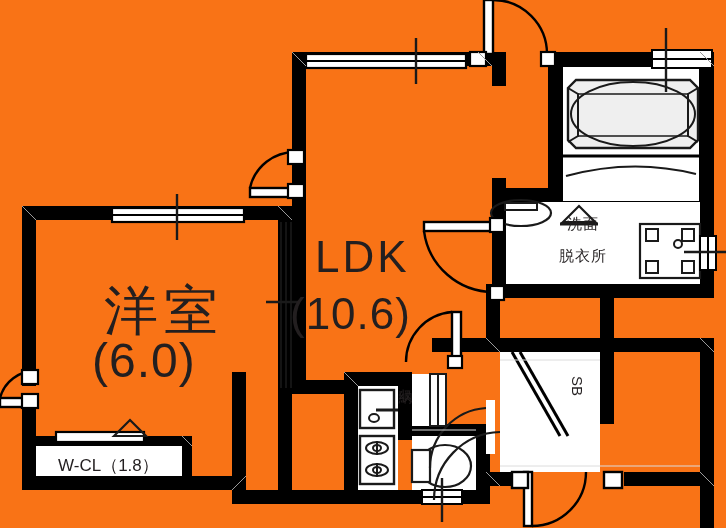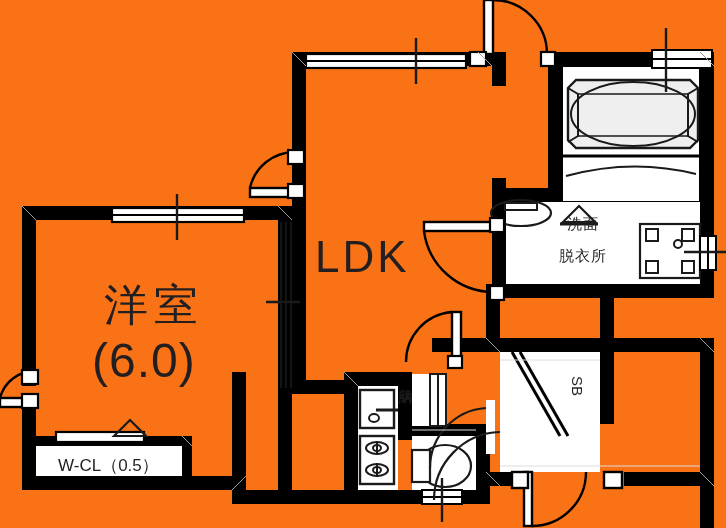--- a/index.html
+++ b/index.html
@@ -2,21 +2,21 @@
 <html><head>
 <meta charset="utf-8">
 <style>
   html,body{margin:0;padding:0;background:#ffffff;}
   body{font-family:"Liberation Sans","DejaVu Sans",sans-serif;}
   #plan{position:relative;width:726px;height:528px;background:#f97316;overflow:hidden;}
   #plan svg{position:absolute;left:0;top:0;}
   .lbl{position:absolute;color:#231f20;white-space:pre;line-height:1;}
   .lbl-ldk{font-size:44px;letter-spacing:3px;}
   .lbl-ldk2{font-size:44px;letter-spacing:1px;}
-  .lbl-room{font-size:44px;letter-spacing:6px;}
+  .lbl-room{font-size:54px;letter-spacing:6px;}
   .lbl-room2{font-size:48px;letter-spacing:1px;}
   .lbl-sm{font-size:15px;letter-spacing:1px;text-align:center;}
   .lbl-wcl{font-size:17px;letter-spacing:0px;}
   .lbl-vert{font-size:14px;writing-mode:vertical-rl;text-orientation:upright;letter-spacing:1px;line-height:1;}
   .lbl-vert-lat{font-size:15px;writing-mode:vertical-rl;letter-spacing:0px;line-height:1;}
 </style>
 </head>
 <body>
 
 <div id="plan">
@@ -290,26 +290,27 @@
 
     <g stroke="#dcdcdc" stroke-width="1">
       <line x1="500" y1="360" x2="600" y2="360"></line>
       <line x1="500" y1="466" x2="700" y2="466"></line>
       <line x1="412" y1="430" x2="476" y2="430"></line>
     </g>
 
   </svg>
 
   <div class="lbl lbl-ldk" style="left:315px;top:235px;">LDK</div>
+  <div class="lbl lbl-ldk2" style="left:290px;top:292px;">(10.6)</div>
 
   <div class="lbl lbl-room" style="left:104px;top:283px;">洋室</div>
   <div class="lbl lbl-room2" style="left:92px;top:337px;">(6.0)</div>
 
   <div class="lbl lbl-sm" style="left:551px;top:216px;width:64px;">洗面</div>
   <div class="lbl lbl-sm" style="left:543px;top:248px;width:80px;">脱衣所</div>
 
-  <div class="lbl lbl-wcl" style="left:58px;top:457px;">W-CL（0.5）</div>
+  <div class="lbl lbl-wcl" style="left:58px;top:457px;">W-CL（1.8）</div>
 
   <div class="lbl lbl-vert" style="left:399px;top:378px;">収納</div>
 
   <div class="lbl lbl-vert-lat" style="left:570px;top:376px;">SB</div>
 
 </div>
 
 </body></html>

